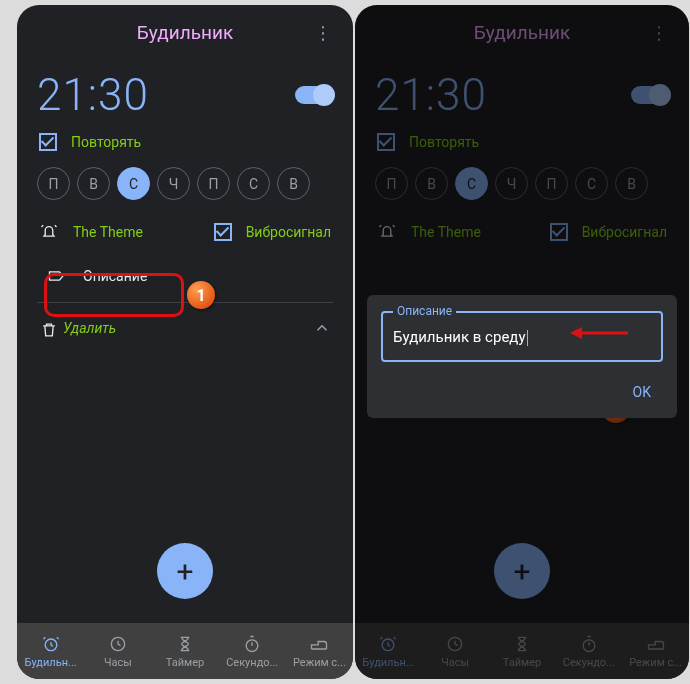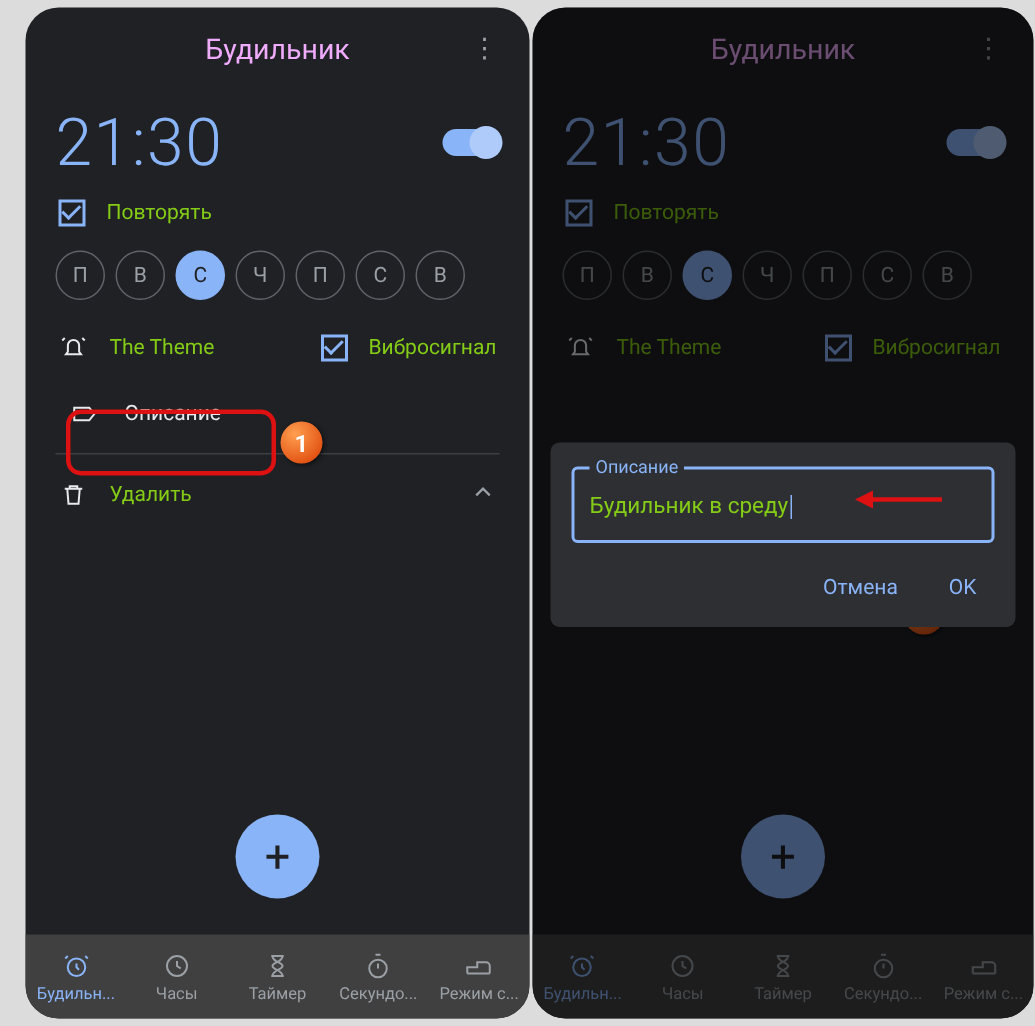--- a/index.html
+++ b/index.html
@@ -43,21 +43,21 @@
   .nav-item.active { color:#8ab4f8; }
   .nav-item svg { width:20px; height:20px; stroke:currentColor; fill:none; stroke-width:1.6; }
   .nav-item span { white-space:nowrap; max-width:100%; text-overflow:ellipsis; overflow:hidden; }
 
   .hl { position:absolute; border:3px solid #d11; border-radius:10px; pointer-events:none; z-index:3; }
   .callout { position:absolute; width:28px; height:28px; border-radius:50%; background:radial-gradient(circle at 35% 30%, #ff9f50, #d93a00); color:#fff; font-weight:700; display:flex; align-items:center; justify-content:center; box-shadow:1px 1px 3px rgba(0,0,0,.6); z-index:4; }
 
   .dialog { position:absolute; left:12px; right:12px; top:290px; background:#2d2f33; border-radius:6px; padding:16px 14px 10px 14px; z-index:10; }
   .field-wrap { border:2px solid #8ab4f8; border-radius:4px; padding:14px 10px; position:relative; }
   .field-lab { position:absolute; top:-9px; left:10px; background:#2d2f33; color:#8ab4f8; font-size:12px; padding:0 4px; }
-  .field-val { color:#84cc16; font-size:15px; }
+  .field-val { color:#ffffff; font-size:15px; }
   .cursor { display:inline-block; width:1px; height:16px; background:#8ab4f8; vertical-align:middle; margin-left:2px; }
   .dlg-actions { display:flex; justify-content:flex-end; gap:10px; padding-top:14px; }
   .dlg-btn { color:#8ab4f8; font-size:14px; padding:8px 12px; }
 
   .arrow { position:absolute; z-index:12; }
   .arrow svg { width:60px; height:20px; }
 </style>
 </head>
 <body>
 
@@ -106,21 +106,21 @@
         <svg viewBox="0 0 24 24">
             <path d="M3 7h12l4 5-4 5H3z"></path>
           </svg>
       </div>
       <span>Описание</span>
     </div>
 
     <div class="hr"></div>
 
     <div class="row" style="justify-content:space-between;">
-      <div style="display:flex;align-items:center;gap:14px;">
+      <div style="display:flex;align-items:flex-start;gap:4px;font-style:italic;">
         <div class="ico">
           <svg viewBox="0 0 24 24">
               <path d="M5 7h14M9 7V5h6v2M7 7l1 12h8l1-12"></path>
             </svg>
         </div>
         <span>Удалить</span>
       </div>
       <div class="caret">
         <svg width="18" height="18" viewBox="0 0 24 24" stroke="#9aa0a6" fill="none" stroke-width="2">
             <path d="M6 15l6-6 6 6"></path>
@@ -210,21 +210,20 @@
   </div>
 
   <div class="dim-overlay"></div>
 
   <div class="dialog">
     <div class="field-wrap">
       <div class="field-lab">Описание</div>
       <span class="field-val">Будильник в среду</span><span class="cursor"></span>
     </div>
     <div class="dlg-actions">
-      <div class="dlg-btn">Отмена</div>
       <div class="dlg-btn">OK</div>
     </div>
   </div>
 
   <div class="arrow" style="left:215px; top:318px;">
     <svg viewBox="0 0 60 20">
         <line x1="58" y1="10" x2="8" y2="10" stroke="#d11" stroke-width="3"></line>
         <polygon points="0,10 12,4 12,16" fill="#d11"></polygon>
       </svg>
   </div>

